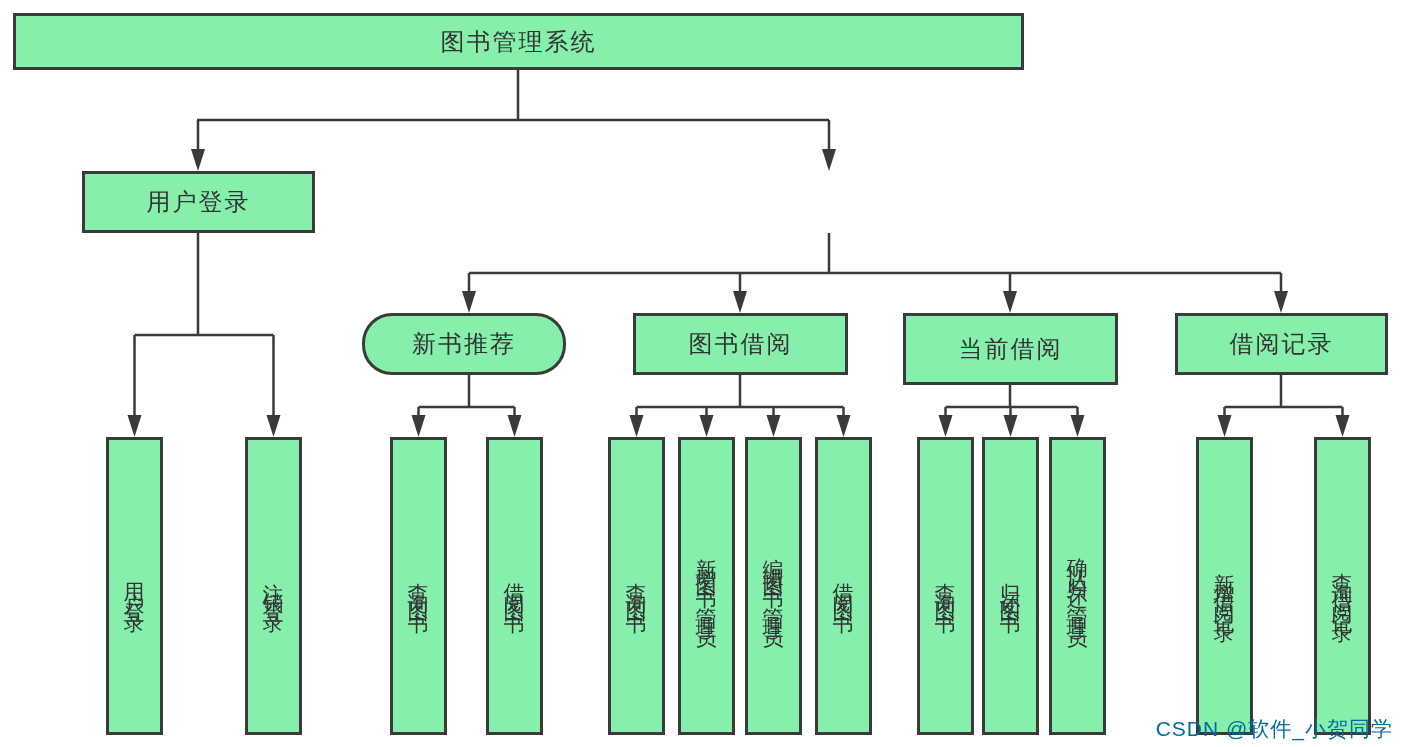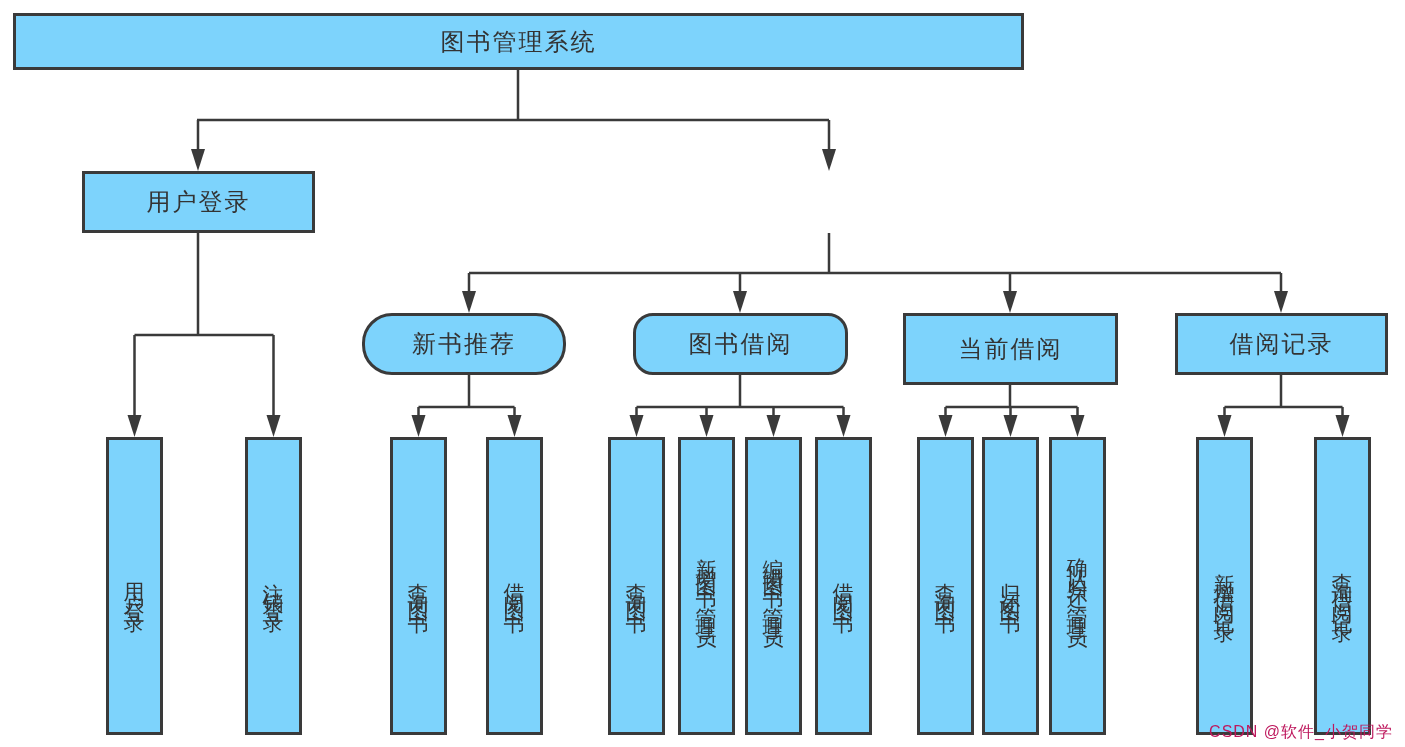--- a/index.html
+++ b/index.html
@@ -20,21 +20,21 @@
     left: 0;
     top: 0;
     width: 1405px;
     height: 747px;
     z-index: 1;
   }
   .node {
     position: absolute;
     box-sizing: border-box;
     border: 3px solid #3a3a3a;
-    background: #7dd3fc;
+    background: #86efac;
     display: flex;
     align-items: center;
     justify-content: center;
     color: #333333;
     z-index: 2;
   }
   .hlabel {
     font-size: 24px;
     letter-spacing: 2px;
     white-space: nowrap;
@@ -49,32 +49,32 @@
     text-orientation: mixed;
     font-size: 21px;
     letter-spacing: 10px;
     line-height: 1;
     color: #333333;
   }
   .watermark {
     position: absolute;
     right: 12px;
     bottom: 4px;
-    font-size: 16px;
-    color: #be185d;
+    font-size: 21px;
+    color: #0369a1;
     letter-spacing: 1px;
     z-index: 3;
     white-space: nowrap;
   }
   
   .n-root   { left: 13px;  top: 13px;  width: 1011px; height: 57px; }
   .n-login  { left: 82px;  top: 171px; width: 233px;  height: 62px; }
   .n-mgmt   { left: 711px; top: 171px; width: 236px;  height: 62px; }
   .n-newrec { left: 362px; top: 313px; width: 204px;  height: 62px; border-radius: 30px; }
-  .n-borrow { left: 633px; top: 313px; width: 215px;  height: 62px; border-radius: 20px; }
+  .n-borrow { left: 633px; top: 313px; width: 215px;  height: 62px; }
   .n-curr   { left: 903px; top: 313px; width: 215px;  height: 72px; }
   .n-record { left: 1175px;top: 313px; width: 213px;  height: 62px; justify-content: center; }
   .l-1a { left: 106px; }
   .l-1b { left: 245px; }
   .l-2a { left: 390px; }
   .l-2b { left: 486px; }
   .l-3a { left: 608px; }
   .l-3b { left: 678px; }
   .l-3c { left: 745px; }
   .l-3d { left: 815px; }

